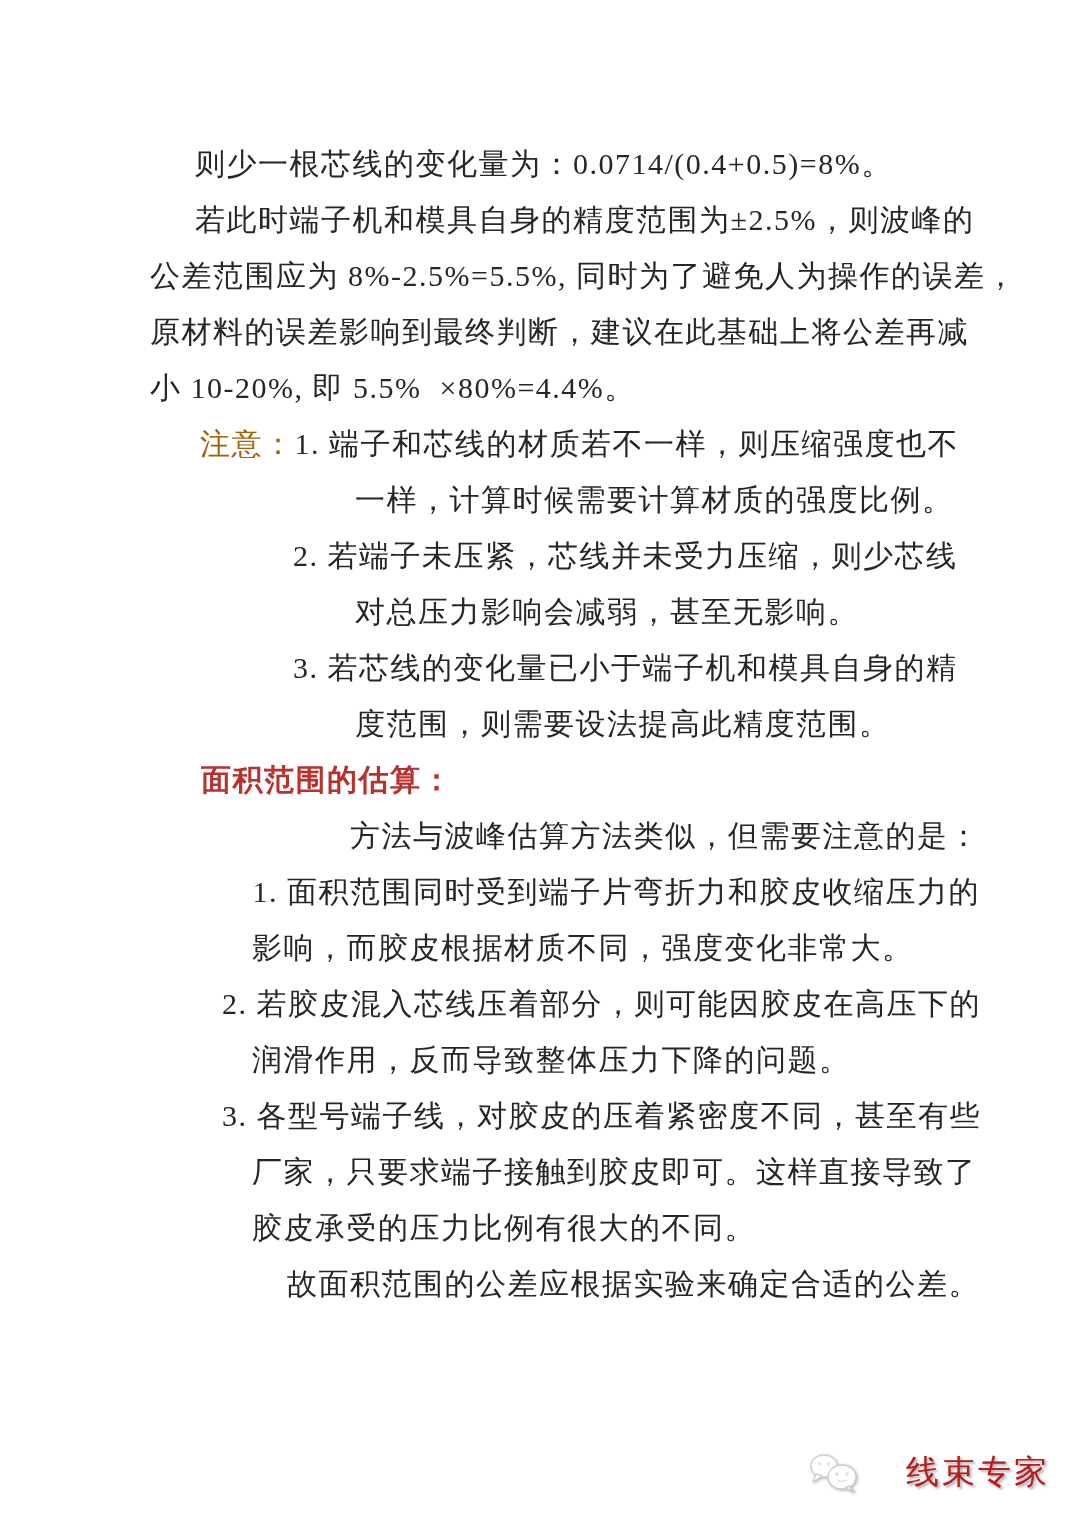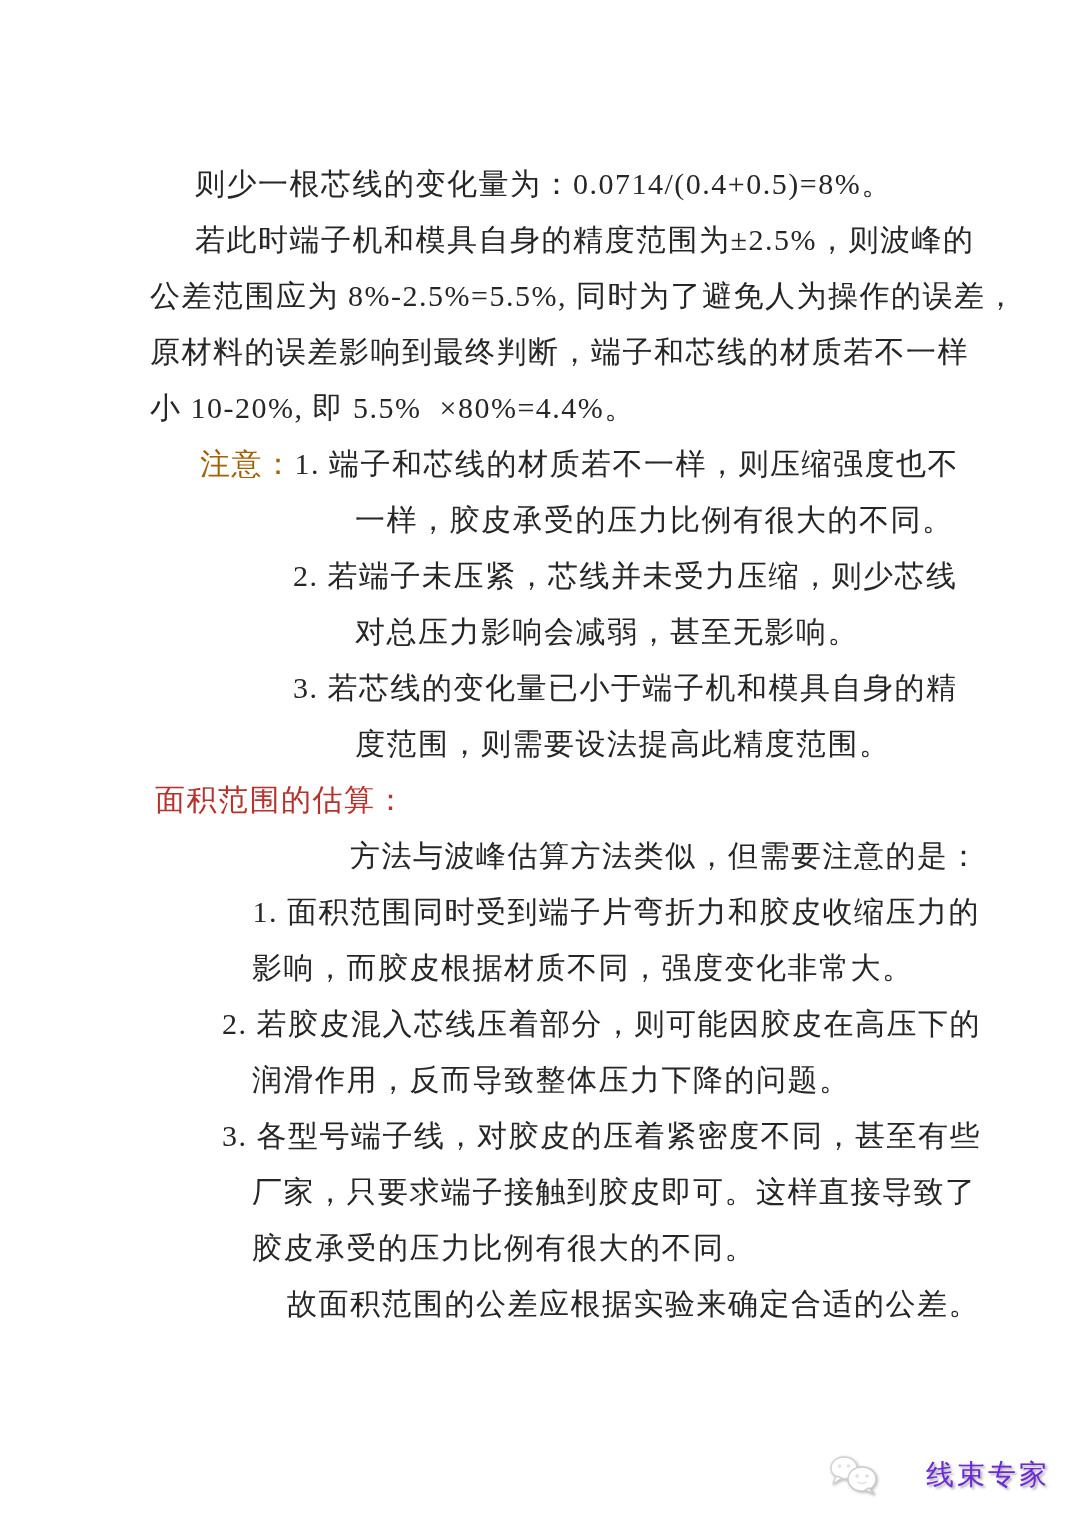--- a/index.html
+++ b/index.html
@@ -9,34 +9,34 @@
     background: #ffffff;
     font-family: "Liberation Serif", "DejaVu Serif", serif;
     overflow: hidden;
   }
   .doc-page {
     position: absolute;
     inset: 0;
   }
   .doc-lines {
     position: absolute;
-    top: 156px;
+    top: 136px;
     left: 150px;
     width: 830px;
   }
   .line {
     height: 56px;
     line-height: 56px;
     font-size: 30px;
     letter-spacing: 1.5px;
     color: #262626;
     white-space: pre;
   }
   .seg-red { color: #a16207; }
-  .seg-red-bold { color: #b8322d; font-weight: normal; }
+  .seg-red-bold { color: #b8322d; font-weight: bold; margin-left: 46px; }
   
   .ind-paragraph { padding-left: 45px; }
   .ind-margin    { padding-left: 0; }
   .ind-note      { padding-left: 50px; }
   .ind-item      { padding-left: 143px; }
   .ind-item-cont { padding-left: 205px; }
   .ind-heading   { padding-left: 5px; }
   .ind-s2item    { padding-left: 72px; text-align: right; }
   .ind-s2cont    { padding-left: 102px; }
 
@@ -48,42 +48,42 @@
     display: flex;
     align-items: center;
     gap: 10px;
   }
   .wm-icon {
     width: 52px;
     height: 40px;
     filter: drop-shadow(1.5px 1.5px 1.5px rgba(120,120,120,0.55));
   }
   .wm-label {
-    font-size: 28px;
+    font-size: 33px;
     letter-spacing: 3px;
-    color: #6d28d9;
+    color: #b91c1c;
     text-shadow: 2px 2px 2.5px rgba(125,125,125,0.65),
                  0 0 1px rgba(170,170,170,0.45);
     white-space: pre;
     margin-left: 36px;
   }
 </style>
 </head>
 <body>
 
 <div class="doc-page">
 
   <div class="doc-lines">
       <div class="line ind-paragraph"><span class="">则少一根芯线的变化量为：0.0714/(0.4+0.5)=8%。</span></div>
       <div class="line ind-paragraph"><span class="">若此时端子机和模具自身的精度范围为±2.5%，则波峰的</span></div>
       <div class="line ind-margin"><span class="">公差范围应为 8%-2.5%=5.5%, 同时为了避免人为操作的误差，</span></div>
-      <div class="line ind-margin"><span class="">原材料的误差影响到最终判断，端子和芯线的材质若不一样</span></div>
+      <div class="line ind-margin"><span class="">原材料的误差影响到最终判断，建议在此基础上将公差再减</span></div>
       <div class="line ind-margin"><span class="">小 10-20%, 即 5.5%  ×80%=4.4%。</span></div>
       <div class="line ind-note"><span class="seg-red">注意：</span><span class="">1. 端子和芯线的材质若不一样，则压缩强度也不</span></div>
-      <div class="line ind-item-cont"><span class="">一样，胶皮承受的压力比例有很大的不同。</span></div>
+      <div class="line ind-item-cont"><span class="">一样，计算时候需要计算材质的强度比例。</span></div>
       <div class="line ind-item"><span class="">2. 若端子未压紧，芯线并未受力压缩，则少芯线</span></div>
       <div class="line ind-item-cont"><span class="">对总压力影响会减弱，甚至无影响。</span></div>
       <div class="line ind-item"><span class="">3. 若芯线的变化量已小于端子机和模具自身的精</span></div>
       <div class="line ind-item-cont"><span class="">度范围，则需要设法提高此精度范围。</span></div>
       <div class="line ind-heading"><span class="seg-red-bold">面积范围的估算：</span></div>
       <div class="line ind-s2item"><span class="">方法与波峰估算方法类似，但需要注意的是：</span></div>
       <div class="line ind-s2item"><span class="">1. 面积范围同时受到端子片弯折力和胶皮收缩压力的</span></div>
       <div class="line ind-s2cont"><span class="">影响，而胶皮根据材质不同，强度变化非常大。</span></div>
       <div class="line ind-s2item"><span class="">2. 若胶皮混入芯线压着部分，则可能因胶皮在高压下的</span></div>
       <div class="line ind-s2cont"><span class="">润滑作用，反而导致整体压力下降的问题。</span></div>

